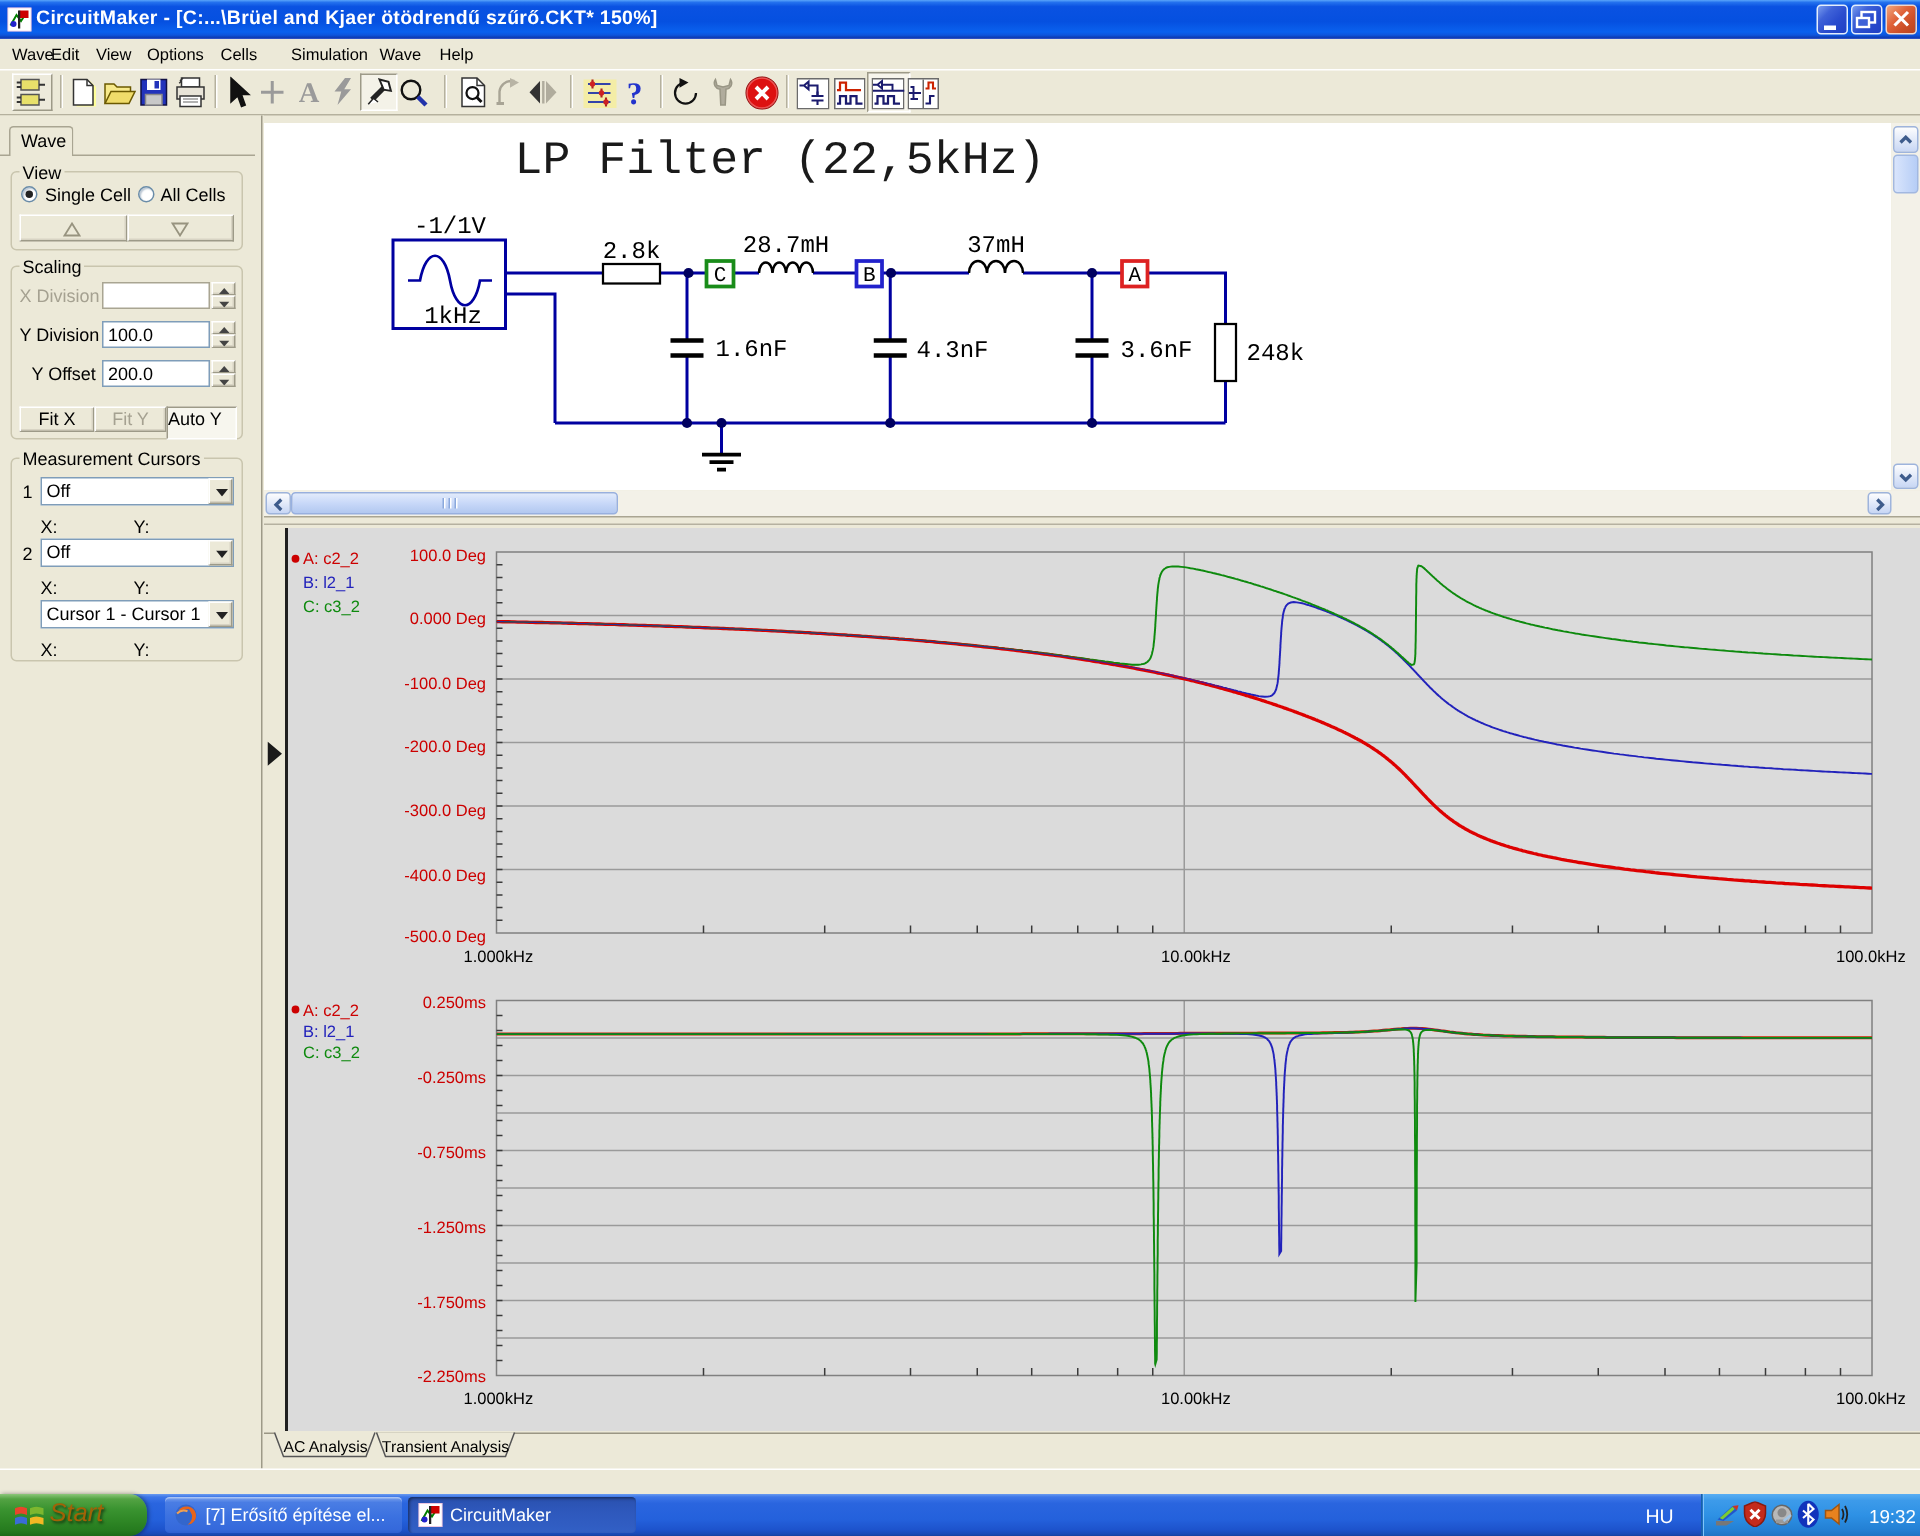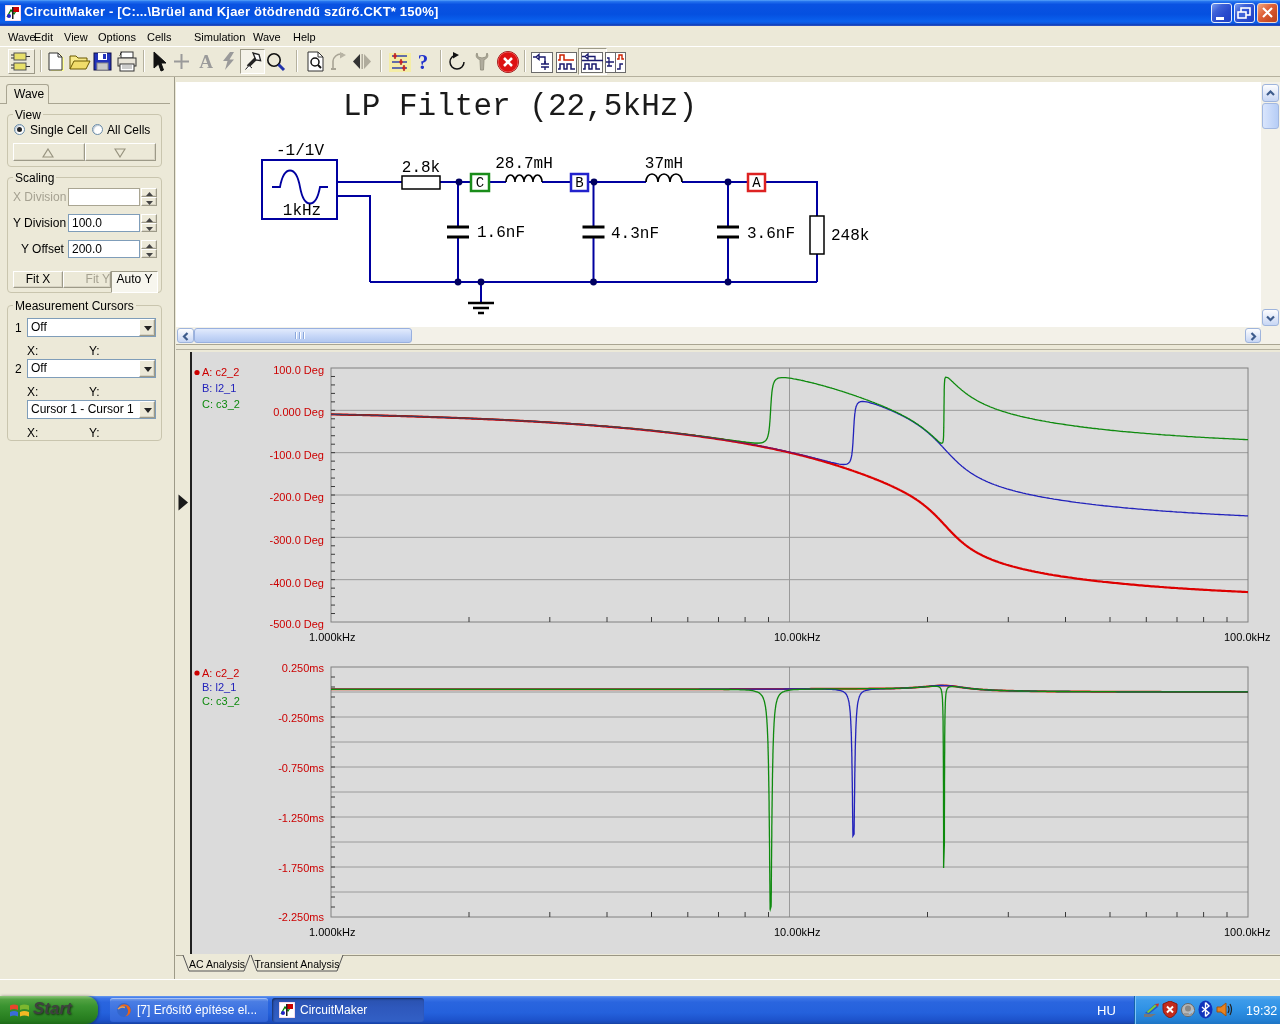--- a/index.html
+++ b/index.html
@@ -276,22 +276,22 @@
     <svg class="a" style="left:4px;top:2.5px" width="7" height="4" viewBox="0 0 7 4">
       <path d="M3.5 0 L7 4 H0 Z" fill="#444"></path>
     </svg>
   </div>
 <div class="a rb" style="left:141px;top:249px;width:16px;height:9px">
     <svg class="a" style="left:4px;top:2.5px" width="7" height="4" viewBox="0 0 7 4">
       <path d="M3.5 4 L7 0 H0 Z" fill="#444"></path>
     </svg>
   </div>
 <div class="a rb" style="left:13px;top:271px;width:50px;height:17px;text-align:center;font-size:12px;line-height:15px">Fit X</div>
-<div class="a rb" style="left:63px;top:271px;width:48px;height:17px;text-align:right;font-size:12px;line-height:15px;color:#A5A191">Fit Y</div>
-<div class="a" style="left:111px;top:271px;width:47px;height:22px;text-align:center;font-size:12px;line-height:15px;background:#F7F6EE;border:1px solid;border-color:#9D9A88 #fff #fff #9D9A88">Auto Y</div>
+<div class="a rb" style="left:63px;top:271px;width:48px;height:17px;text-align:center;font-size:12px;line-height:15px;color:#A5A191">Fit Y</div>
+<div class="a" style="left:111px;top:271px;width:47px;height:22px;font-size:12px;line-height:15px;background:#F7F6EE;border:1px solid;border-color:#9D9A88 #fff #fff #9D9A88">Auto Y</div>
 
 <div class="a gb" style="left:7px;top:305px;width:155px;height:136px">
     <span class="gl">Measurement Cursors</span>
   </div>
 <div class="a lbl" style="left:15px;top:321px">1</div>
 <div class="a inp" style="left:27px;top:318px;width:129px;height:19px;line-height:17px">Off</div>
 <div class="a rb" style="left:139px;top:319px;width:16px;height:17px">
     <svg class="a" style="left:4px;top:6px" width="8" height="5" viewBox="0 0 8 5">
       <path d="M0 0 H8 L4 5 Z" fill="#222"></path>
     </svg>
@@ -504,21 +504,21 @@
 <div class="a" style="left:0;top:979px;width:1280px;height:17px;background:#ECE9D8;border-top:1px solid #fff"></div>
 
 <div class="a" style="left:0;top:996px;width:1280px;height:28px;background:linear-gradient(180deg,#6A9BF0 0%,#3E77E8 7%,#2A65DF 22%,#2461DC 60%,#1D53CC 85%,#1A49B4 96%,#15409E 100%)"></div>
 <div class="a" style="left:0;top:996px;width:98px;height:28px;border-radius:0 12px 12px 0;background:linear-gradient(180deg,#8CC67A 0%,#53A343 12%,#3B9431 35%,#2E8625 65%,#257A1E 88%,#1D6A18 100%);box-shadow:1px 0 3px rgba(0,0,0,0.4)"></div>
 <svg class="a" style="left:9px;top:1001px" width="21" height="19" viewBox="0 0 21 19">
 <path d="M1 4.5 Q5 2.5 9 4.5 L9 9 Q5 7 1 9 Z" fill="#E8452C"></path>
 <path d="M11 4.5 Q15 2.5 20 4.5 L20 9 Q15 7 11 9 Z" fill="#7DB72F"></path>
 <path d="M1 11 Q5 9 9 11 L9 15.5 Q5 13.5 1 15.5 Z" fill="#3A6CD8"></path>
 <path d="M11 11 Q15 9 20 11 L20 15.5 Q15 13.5 11 15.5 Z" fill="#F2B824"></path>
   </svg>
-<div class="a" style="left:33px;top:999px;font-size:17px;font-weight:bold;font-style:italic;color:#404040;text-shadow:1px 1px 2px rgba(0,0,0,0.6)">Start</div>
+<div class="a" style="left:33px;top:999px;font-size:17px;font-weight:normal;font-style:italic;color:#a16207;text-shadow:1px 1px 2px rgba(0,0,0,0.6)">Start</div>
 
 <div class="a" style="left:110px;top:998px;width:158px;height:24px;border-radius:3px;background:linear-gradient(180deg,#7FA5EE 0%,#4A7DE4 15%,#3B71E0 55%,#3569DB 90%,#2E5FD0 100%);box-shadow:inset 0 1px 0 rgba(255,255,255,0.35)"></div>
 <svg class="a" style="left:116px;top:1002px" width="16" height="16" viewBox="0 0 16 16">
 <circle cx="8" cy="8" r="7" fill="#3366CC"></circle>
     <path d="M3 5 A6.5 6.5 0 0 1 14.5 7 A6 6 0 0 1 9 14.5 A7 7 0 0 0 12 8 L10 4 Z" fill="#E8641B"></path>
     <path d="M2 7 Q5 4 9 5.5" stroke="#F0A050" stroke-width="1.4" fill="none"></path>
   </svg>
 <div class="a" style="left:137px;top:1003px;font-size:12px;color:#fff;width:128px;overflow:hidden;white-space:nowrap">[7] Erősítő építése el...</div>
 
 <div class="a" style="left:272px;top:998px;width:152px;height:24px;border-radius:3px;background:linear-gradient(180deg,#2A51AE 0%,#2E58BC 40%,#3260C6 100%);box-shadow:inset 1px 1px 2px rgba(0,0,0,0.45)"></div>

